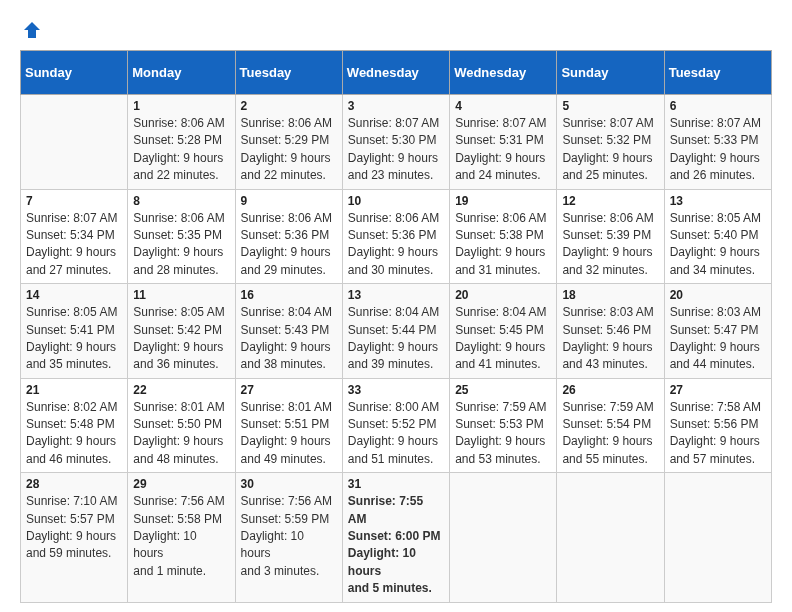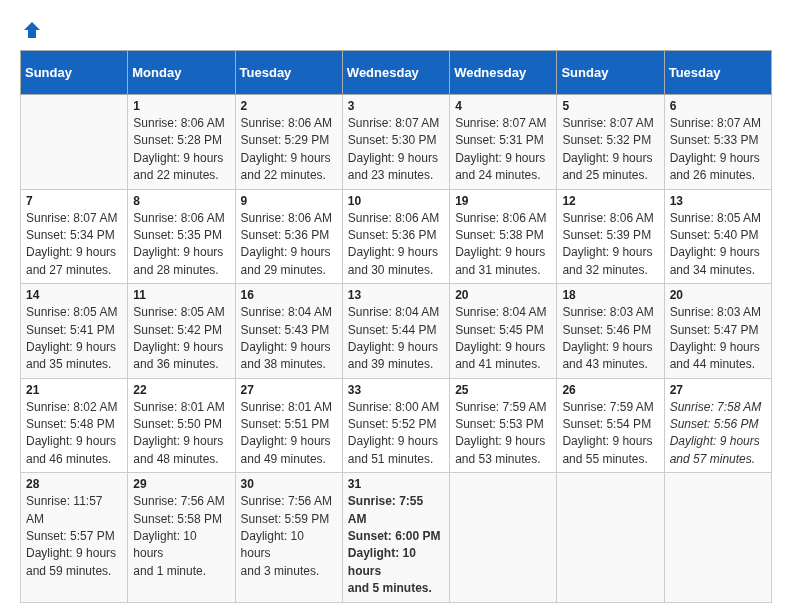--- a/index.html
+++ b/index.html
@@ -312,30 +312,30 @@
         </td>
         <td>
           <span class="day-number">26</span>
           <div class="day-info" style="white-space: pre-line;">Sunrise: 7:59 AM
 Sunset: 5:54 PM
 Daylight: 9 hours
 and 55 minutes.</div>
         </td>
         <td>
           <span class="day-number">27</span>
-          <div class="day-info" style="white-space: pre-line; font-style: italic;">Sunrise: 7:58 AM
+          <div class="day-info" style="white-space: pre-line;">Sunrise: 7:58 AM
 Sunset: 5:56 PM
 Daylight: 9 hours
 and 57 minutes.</div>
         </td>
       </tr>
       <tr>
         <td>
           <span class="day-number">28</span>
-          <div class="day-info" style="white-space: pre-line;">Sunrise: 11:57 AM
+          <div class="day-info" style="white-space: pre-line;">Sunrise: 7:10 AM
 Sunset: 5:57 PM
 Daylight: 9 hours
 and 59 minutes.</div>
         </td>
         <td>
           <span class="day-number">29</span>
           <div class="day-info" style="white-space: pre-line;">Sunrise: 7:56 AM
 Sunset: 5:58 PM
 Daylight: 10 hours
 and 1 minute.</div>

